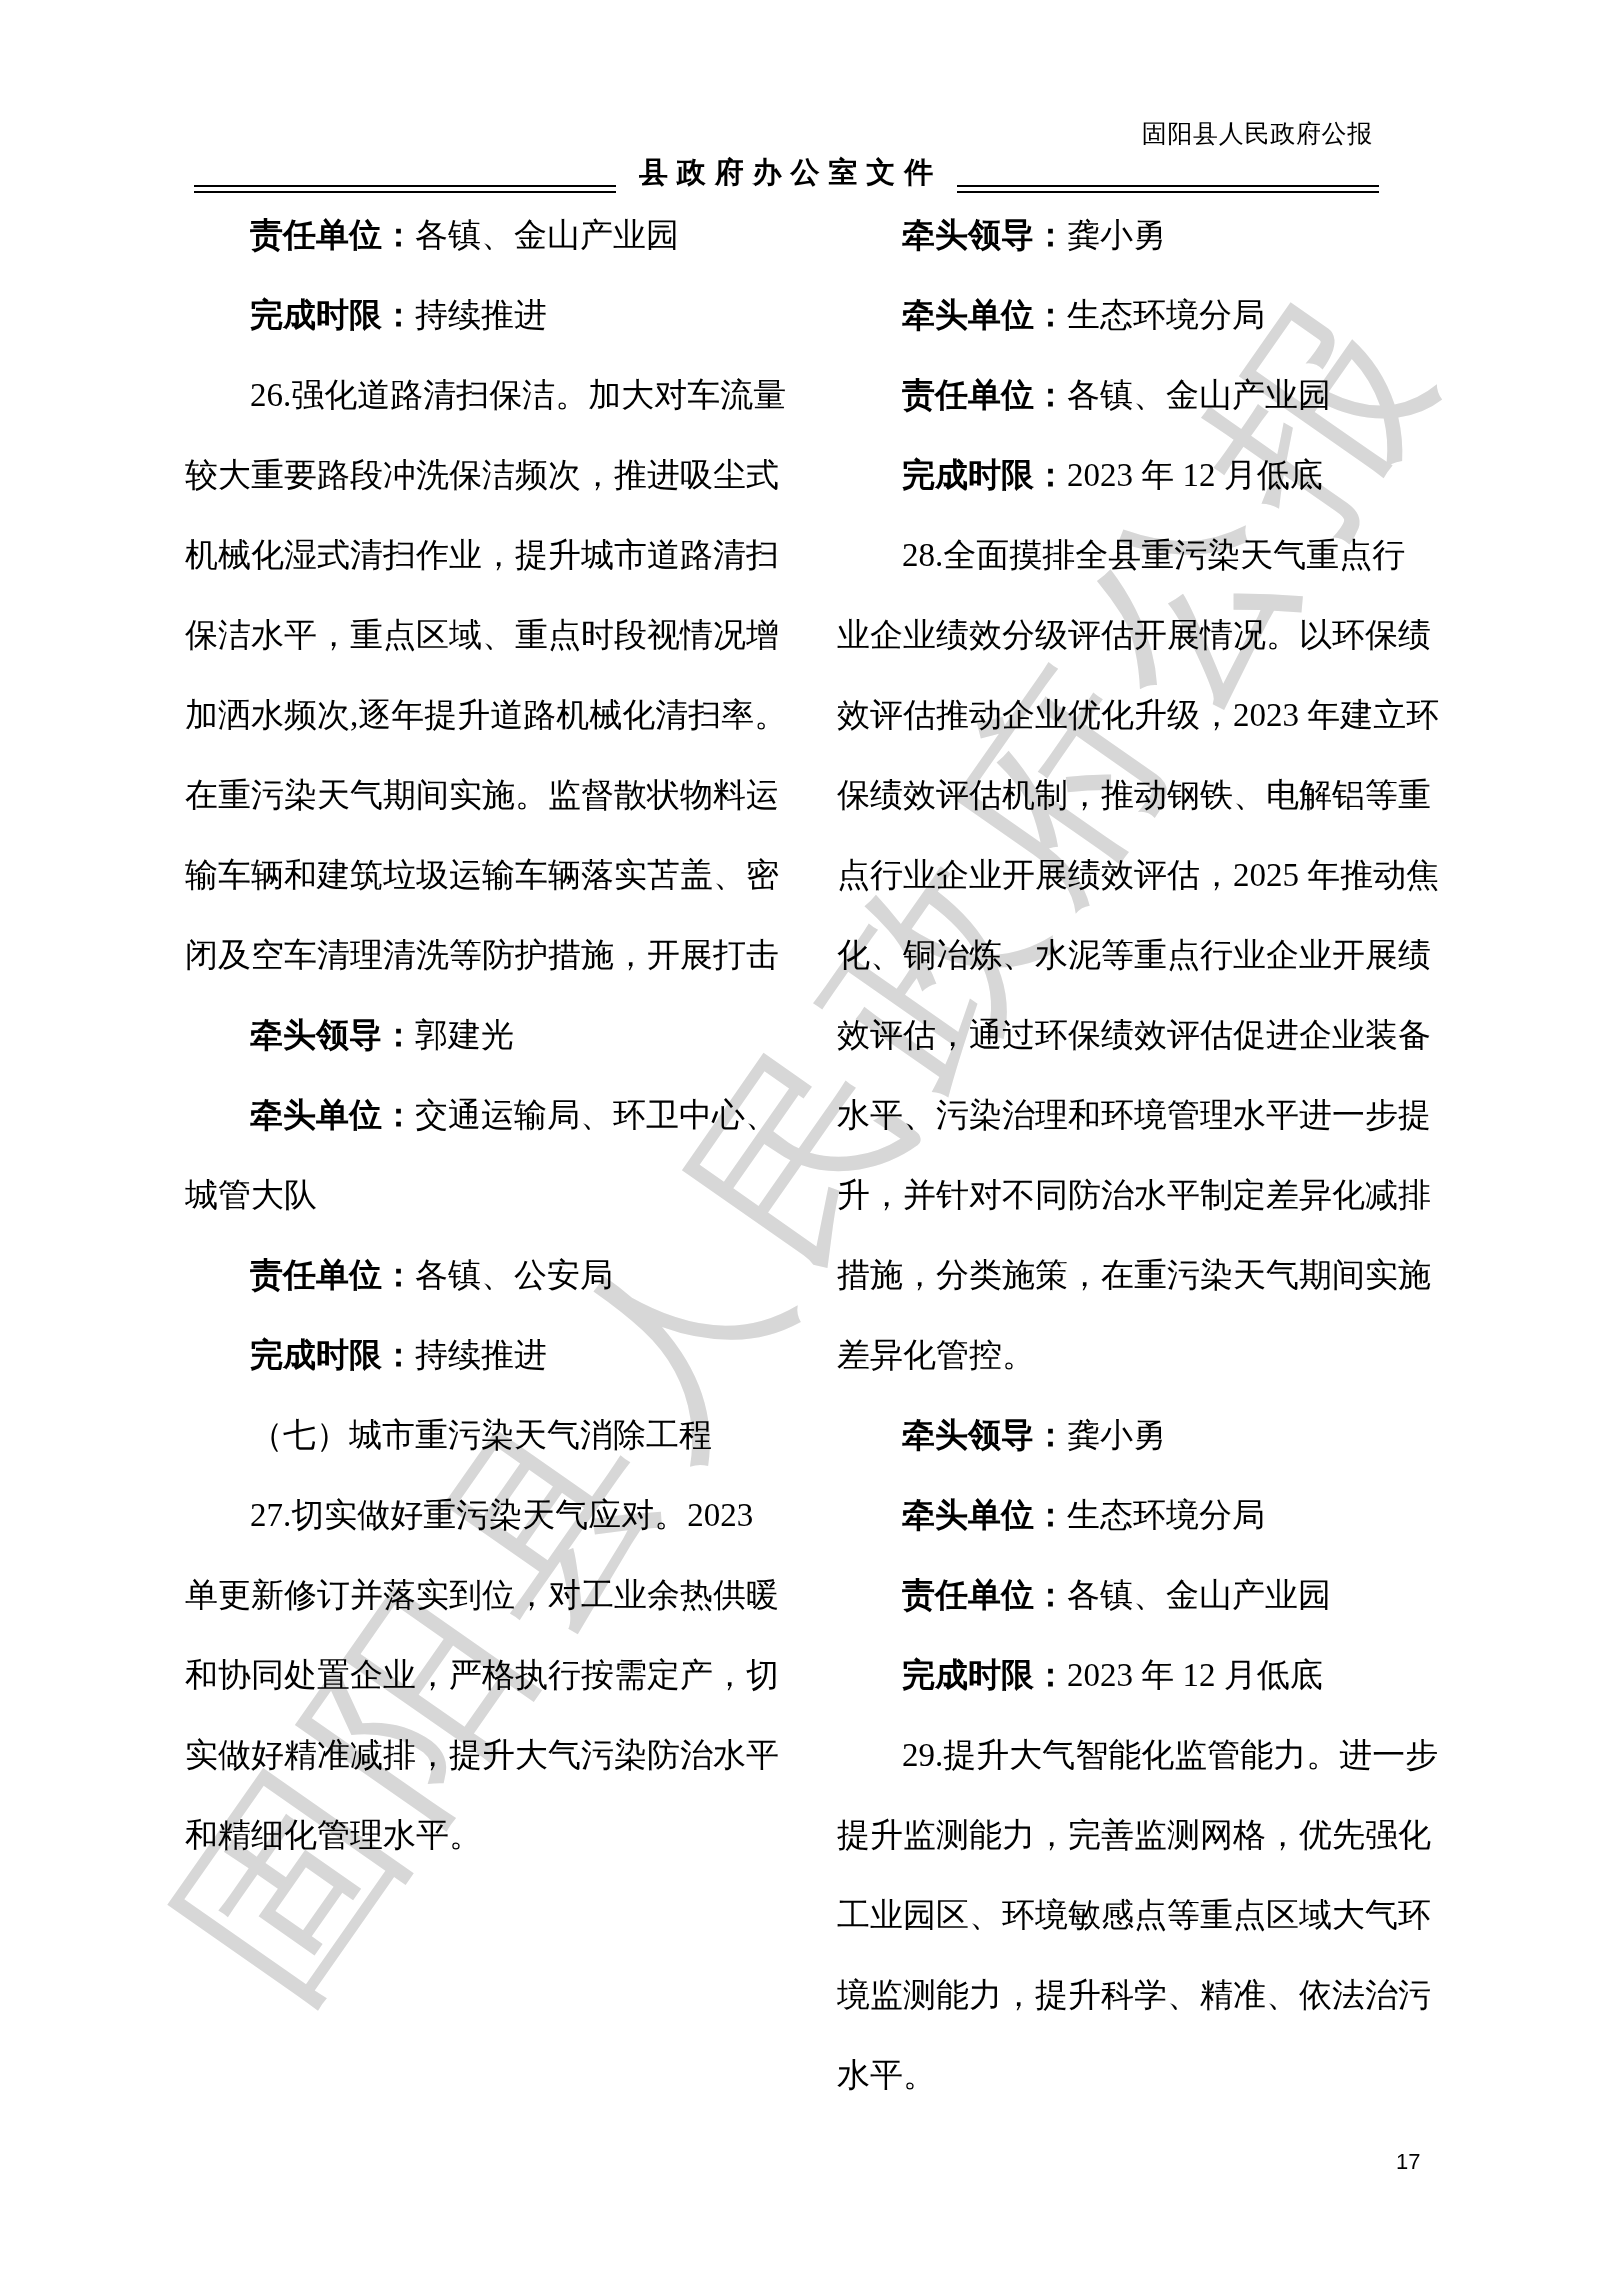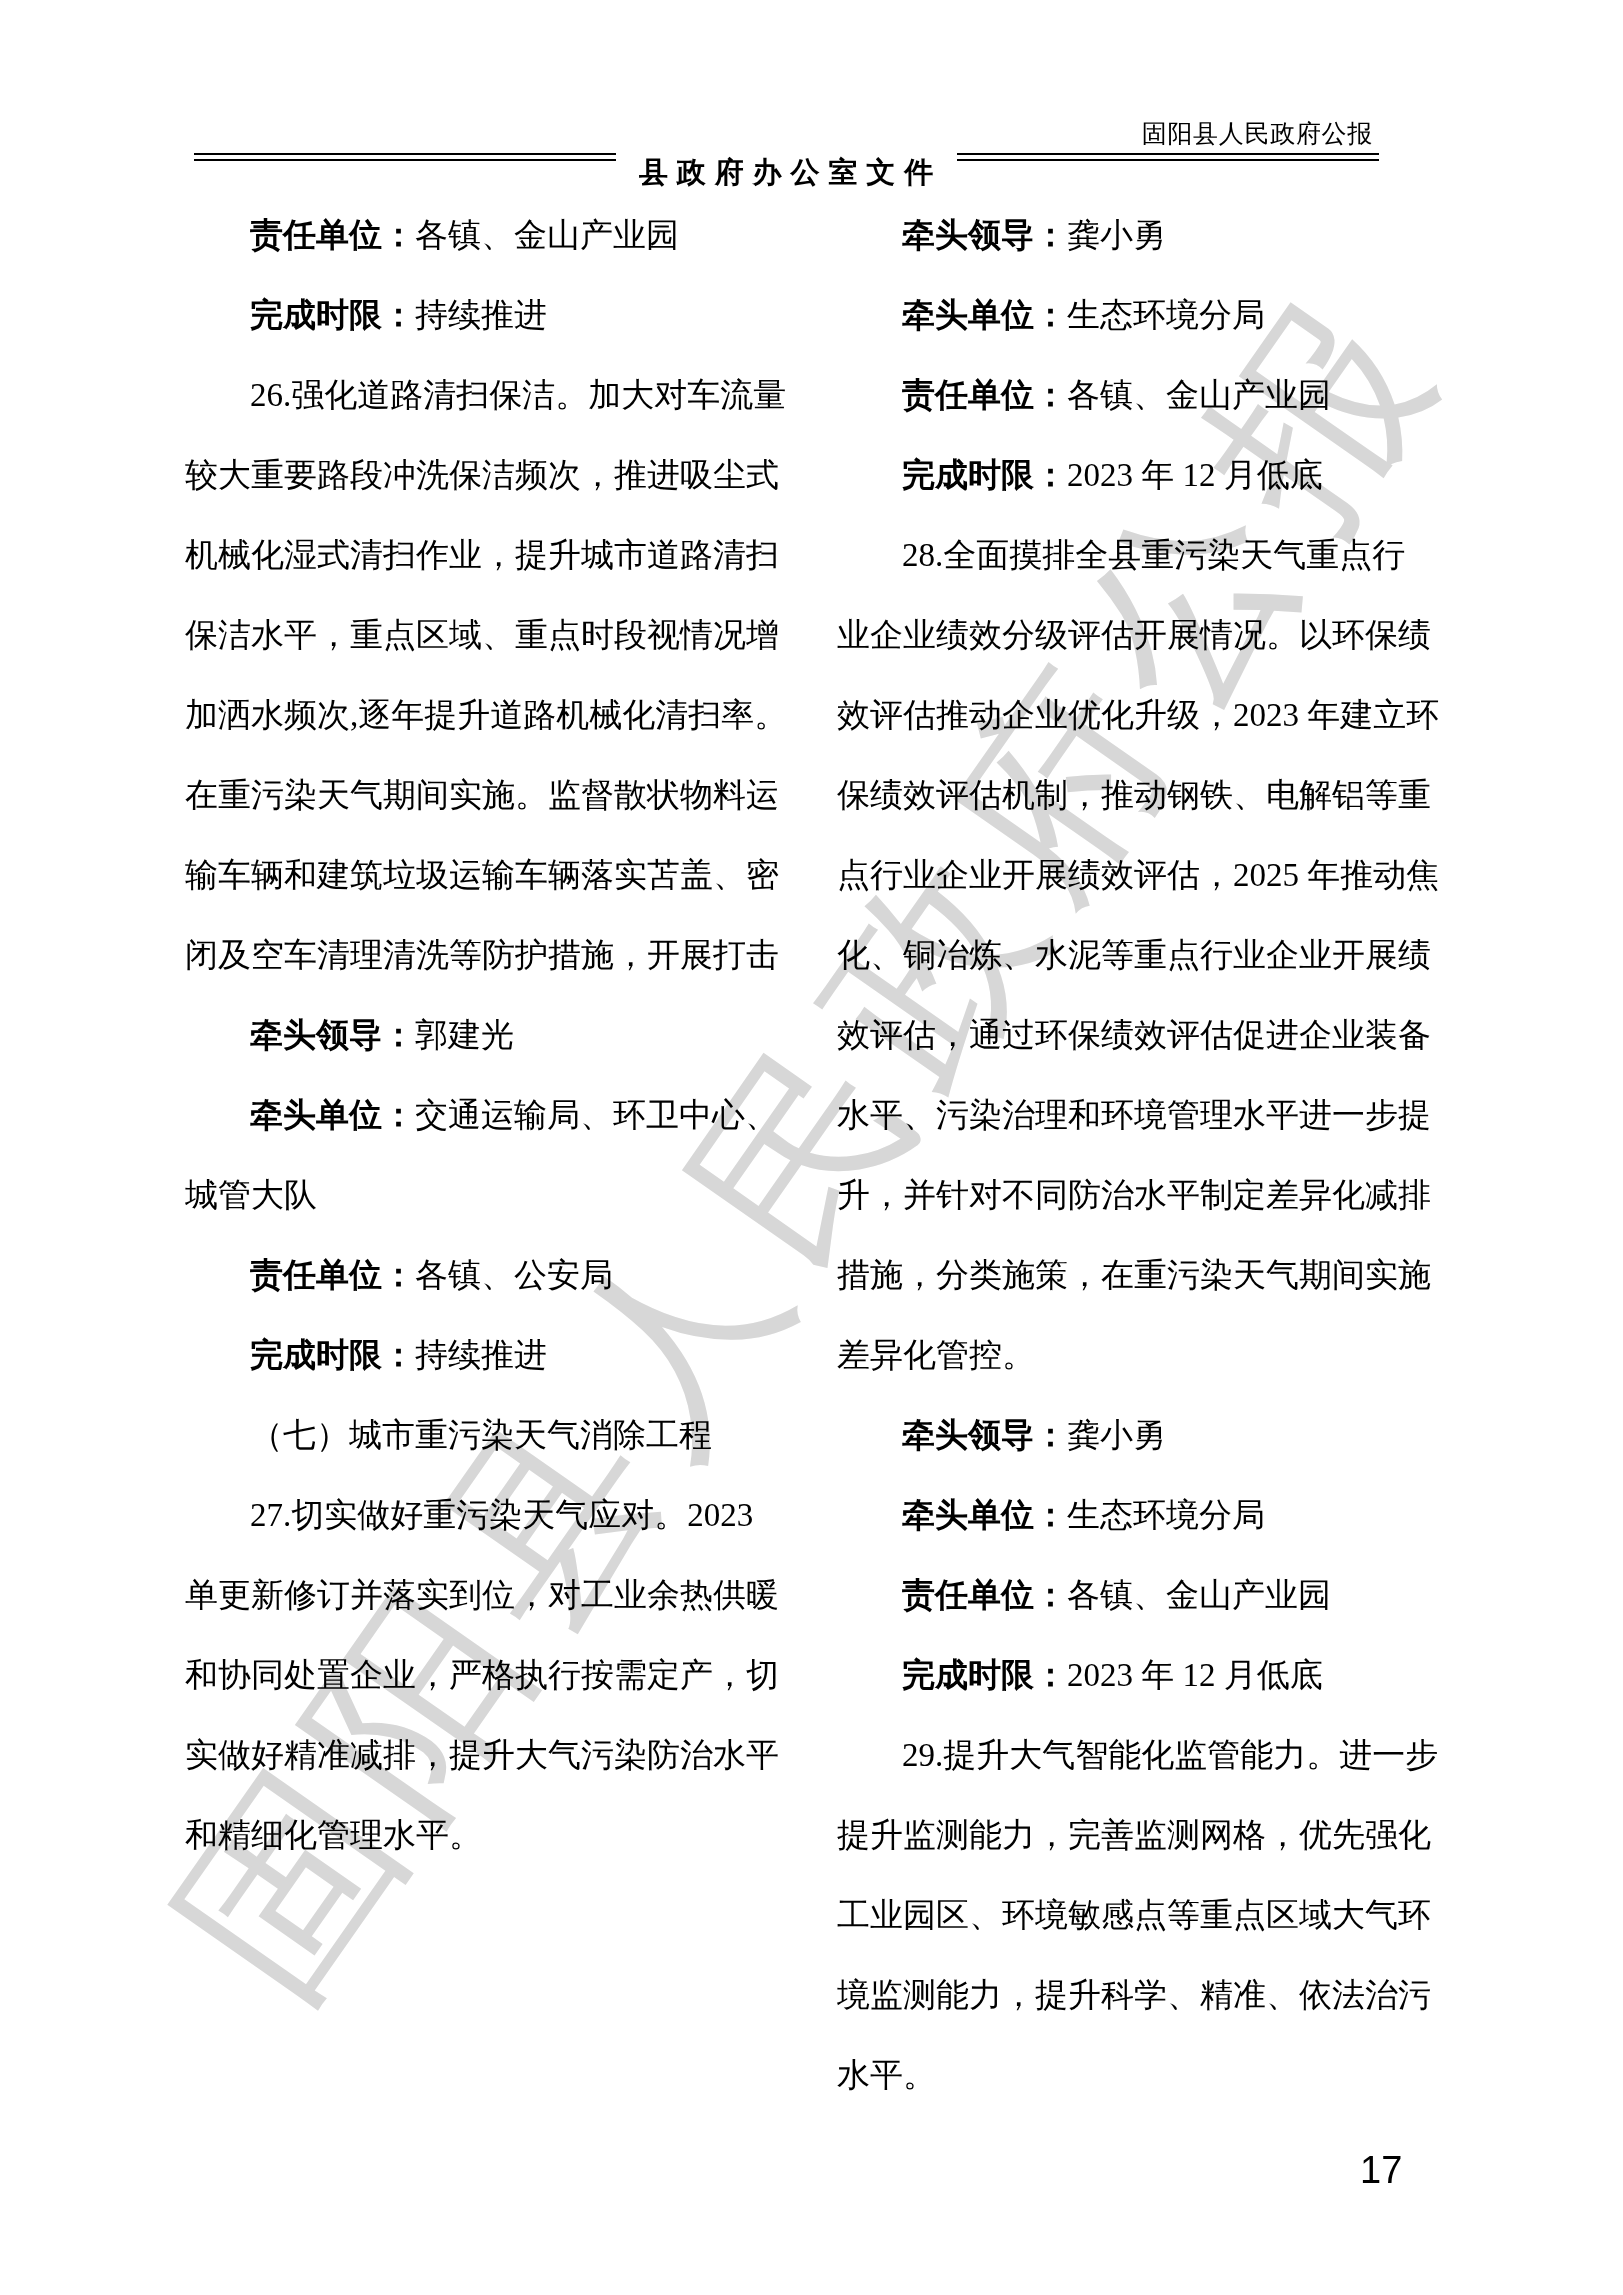--- a/index.html
+++ b/index.html
@@ -35,21 +35,21 @@
     top:117px; right:250px;
     font-size:25px;
     letter-spacing:0.7px;
     white-space:nowrap;
   }
 
   
   .banner {
     position:absolute;
     left:194px; width:1185px; top:153px; height:40px;
-    display:flex; align-items:flex-start;
+    display:flex; align-items:flex-end;
   }
   .rule {
     flex:1; height:4.1px;
     border-top:2px solid #000;
     border-bottom:2px solid #000;
   }
   .banner-title {
     font-family:"Liberation Sans","DejaVu Sans",sans-serif;
     font-weight:700;
     font-size:29px;
@@ -70,22 +70,22 @@
     white-space:nowrap;
   }
   .line.indent { padding-left:65px; }
   .lbl {
     font-weight:700;
     font-family:"Liberation Sans","DejaVu Sans",sans-serif;
   }
 
   .page-number {
     position:absolute;
-    left:1360px; top:2149px;
-    font-size:38px;
+    left:1396px; top:2149px;
+    font-size:22px;
     font-family:"Liberation Sans","DejaVu Sans",sans-serif;
   }
 </style>
 </head>
 <body>
 
 <div class="page">
 
   <div class="watermark">固阳县人民政府公报</div>
 

